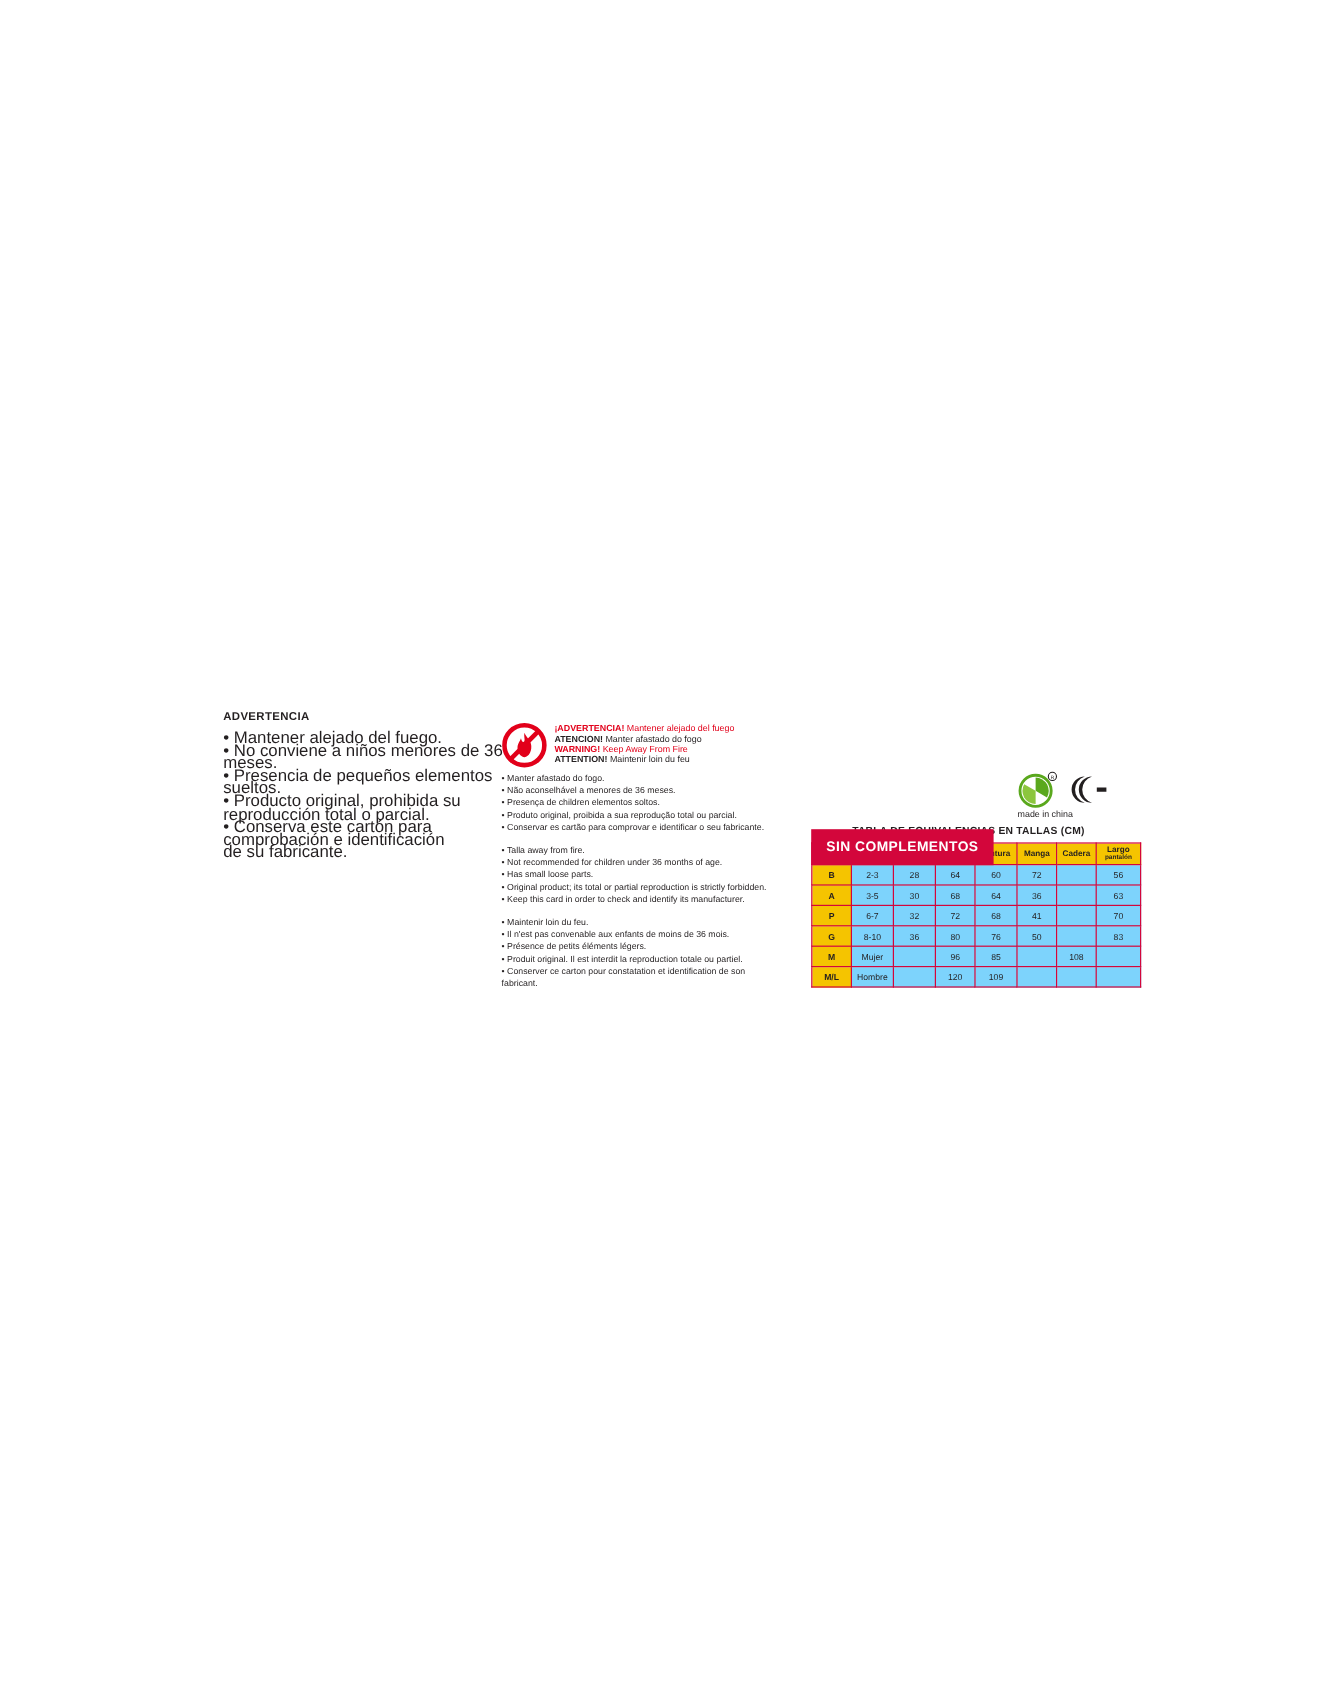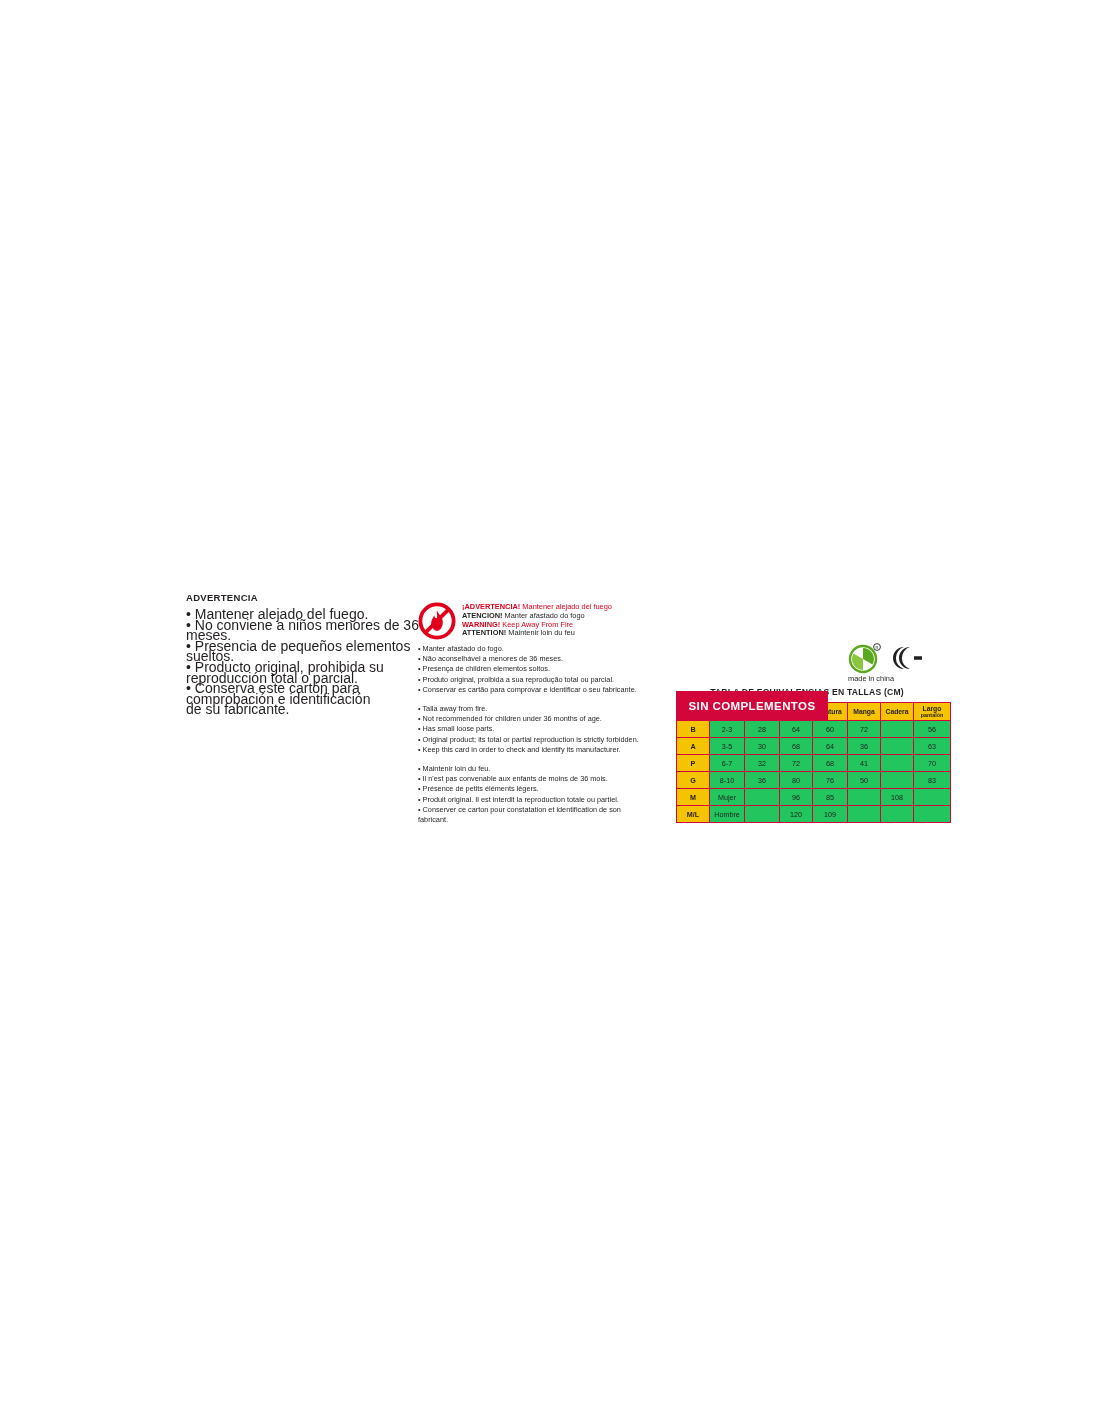--- a/index.html
+++ b/index.html
@@ -206,21 +206,21 @@
     font-weight: bold;
     font-size: 6.8px;
     line-height: 7.4px;
     height: 17px;
   }
   table.sizes tbody td.sz {
     background: #f5c400;
     font-weight: bold;
   }
   table.sizes tbody td {
-    background: #22c55e;
+    background: #7dd3fc;
   }
   .th-sub {
     display: block;
     font-size: 5.4px;
     font-weight: bold;
     line-height: 6px;
   }
 </style>
 </head>
 <body>

